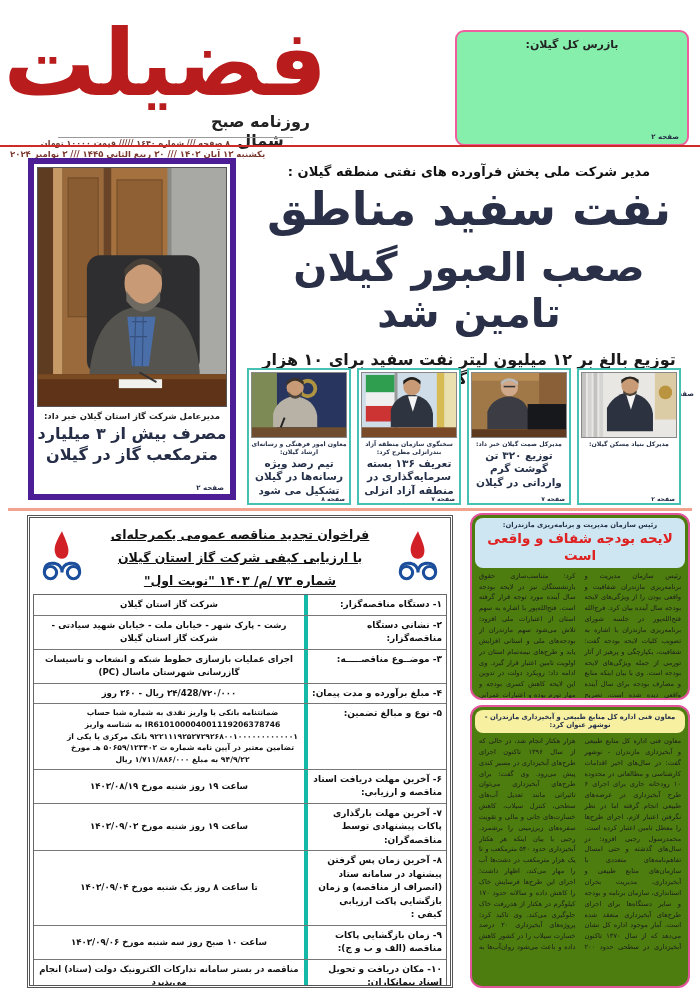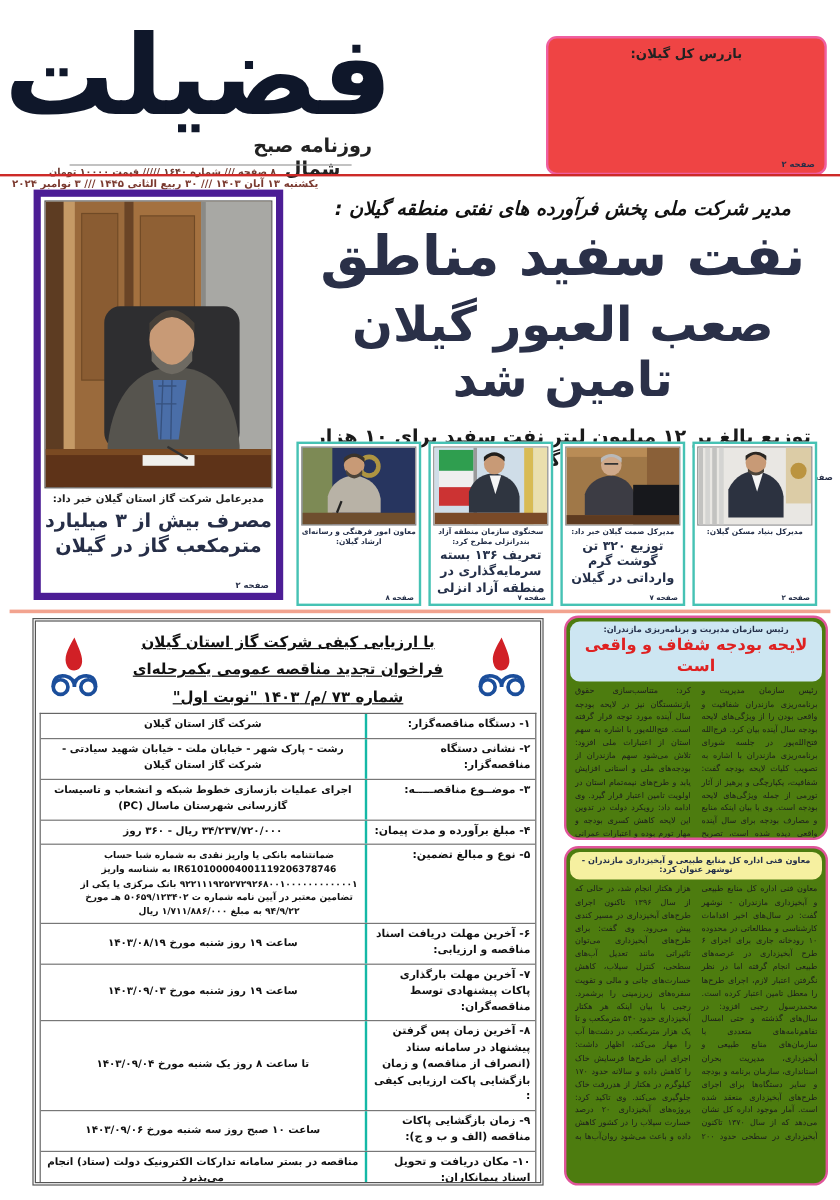--- a/index.html
+++ b/index.html
@@ -4,45 +4,45 @@
 <style>
   * { box-sizing: border-box; margin: 0; padding: 0; }
   html,body { background:#e8e8e8; }
   .page {
     position: relative; width: 700px; height: 1000px; margin: 0 auto;
     background: #ffffff; overflow: hidden; direction: rtl;
     font-family: "DejaVu Sans", sans-serif; color:#1b1b1b;
   }
   
   .logo { position:absolute; left:22px; top:6px; width:305px; height:130px;
-          font-size:92px; font-weight:bold; color:#0f172a; text-align:center; line-height:1.25; }
+          font-size:92px; font-weight:bold; color:#b91c1c; text-align:center; line-height:1.25; }
   .tagline { position:absolute; left:198px; top:112px; width:125px; text-align:center;
              font-size:16px; font-weight:bold; color:#222; }
   .logo-rule { position:absolute; left:58px; top:137px; width:235px; height:1px; background:#9a9a9a; }
   .issue-info { position:absolute; left:28px; top:139px; width:215px; text-align:center;
                 font-size:8px; font-weight:bold; color:#6d3a30; }
   
   .topbox { position:absolute; left:455px; top:30px; width:234px; height:116px;
-            border:2.5px solid #ef5fa0; border-radius:9px; background:#ef4444; text-align:center; padding-top:6px; }
+            border:2.5px solid #ef5fa0; border-radius:9px; background:#86efac; text-align:center; padding-top:6px; }
   .topbox .kicker { font-size:11px; font-weight:bold; color:#222; margin-bottom:3px; }
   .topbox .head { font-size:16.5px; font-weight:bold; color:#262e47; line-height:1.42; }
   .topbox .pref { position:absolute; right:8px; bottom:3px; font-size:7px; font-weight:bold; color:#262e47; }
   .redline { position:absolute; left:0; top:145px; width:700px; height:2px; background:#cd2a28; }
   .dateline { position:absolute; left:10px; top:149px; width:380px; text-align:left;
               font-size:8.5px; font-weight:bold; color:#7b3a30; direction:rtl; }
   
   .greenbox { position:absolute; left:28px; top:158px; width:208px; height:342px;
               border:6px solid #4c1d95; background:#fff; padding:3px; }
   .greenbox svg.bigphoto { display:block; width:100%; height:240px; border:1px solid #555; }
   .greenbox .kicker { margin-top:4px; text-align:center; font-size:8.5px; font-weight:bold; color:#222; }
   .greenbox .head { text-align:center; font-size:16px; font-weight:bold; color:#262e47; line-height:1.32; margin-top:2px; }
   .greenbox .pref { position:absolute; right:6px; bottom:2px; font-size:7px; font-weight:bold; color:#262e47; }
   
   .lead { position:absolute; left:244px; top:164px; width:450px; text-align:center; }
-  .lead .kicker { font-size:16px; font-weight:bold; color:#111;font-style:italic; }
+  .lead .kicker { font-size:13px; font-weight:bold; color:#111; }
   .lead .h1a { font-size:46px; font-weight:bold; color:#2a3048; margin-top:4px; line-height:1.15; }
   .lead .h1b { font-size:40px; font-weight:bold; color:#2a3048; margin-top:8px; line-height:1.15; }
   .lead .sub { font-size:16px; font-weight:bold; color:#1a1a1a; margin-top:14px; }
   .lead .pref { text-align:right; font-size:7px; font-weight:bold; color:#262e47; margin-top:2px; }
   
   .card { position:absolute; top:368px; width:104px; height:137px;
           border:2px solid #46c2b4; background:#fff; padding:2px; }
   .card svg.cphoto { display:block; width:100%; height:66px; border:1px solid #888; }
   .card .kicker { margin-top:2px; text-align:center; font-size:6.2px; font-weight:bold; color:#253049; line-height:1.25;}
   .card .head { text-align:center; font-size:10.5px; font-weight:bold; color:#253049; line-height:1.3; margin-top:1px;}
@@ -50,21 +50,21 @@
   .c1{left:247px;} .c2{left:357px;} .c3{left:467px;} .c4{left:577px;}
   .salmon { position:absolute; left:8px; top:508px; width:684px; height:3px; background:#f2a38f; }
   
   .tender { position:absolute; left:27px; top:515px; width:426px; height:473px;
             border:3px double #555; background:#fff; padding:3px; overflow:hidden; }
   .thead { display:flex; align-items:center; justify-content:space-between; padding:2px 6px; }
   .thead .tcenter { flex:1; text-align:center; }
   .thead .tline { font-size:12.5px; font-weight:bold; color:#111; text-decoration:underline; line-height:1.85; }
   .ttable { border:1.5px solid #666; border-bottom:none; }
   .trow { display:flex; border-bottom:1px solid #777; }
-  .trow .lbl { width:142px; border-left:2px solid #14b8a6; padding:3px 4px; font-size:9px; font-weight:bold; color:#111; line-height:1.5; }
+  .trow .lbl { width:142px; border-left:4px solid #14b8a6; padding:3px 4px; font-size:9px; font-weight:bold; color:#111; line-height:1.5; }
   .trow .val { flex:1; padding:3px 4px; font-size:8.6px; font-weight:bold; color:#111; text-align:center;
                display:flex; align-items:center; justify-content:center; line-height:1.55; }
   .val-small { font-size:7.6px !important;margin-left:27px; }
   
   .rbox { position:absolute; left:470px; width:220px; border:2.5px solid #e0559a; border-radius:12px;
           background:#4d7c0f; overflow:hidden; }
   .rbox1 { top:513px; height:187px; }
   .rbox2 { top:705px; height:283px; }
   .rhead { margin:3px; border-radius:8px; text-align:center; padding:3px 4px 4px; }
   .rhead1 { background:#cde6f2; }
@@ -138,20 +138,21 @@
       <circle cx="58" cy="16" r="10" fill="#c7a43c" opacity="0.85"></circle>
         <circle cx="58" cy="16" r="6" fill="#27355f"></circle>
       <path d="M22,42 C26,28 38,24 46,24 C58,26 66,32 68,44 L68,56 L22,56 Z" fill="#b8b2a6"></path>
       <circle cx="45" cy="15" r="9" fill="#c89a76"></circle>
       <path d="M36,13 Q45,3 54,13 L54,9 Q45,1 36,9 Z" fill="#3a332c"></path>
       <path d="M38,19 Q45,28 52,19 L52,23 Q45,30 38,23 Z" fill="#4c443a"></path>
       <rect x="0" y="56" width="98" height="10" fill="#6e4e2e"></rect>
       <line x1="34" y1="46" x2="30" y2="56" stroke="#222" stroke-width="2"></line>
     </svg>
     <div class="kicker">معاون امور فرهنگی و رسانه‌ای ارشاد گیلان:</div>
+    <div class="head">تیم رصد ویژه رسانه‌ها در گیلان تشکیل می شود</div>
     <div class="pref">صفحه ۸</div>
   </div>
 
   <div class="card c2">
     <svg class="cphoto" viewBox="0 0 98 66" preserveAspectRatio="none">
       <rect x="0" y="0" width="98" height="66" fill="#cfdde8"></rect>
       <rect x="78" y="0" width="8" height="66" fill="#d8bb54"></rect>
       <rect x="86" y="0" width="12" height="66" fill="#eadfae"></rect>
       <rect x="4" y="2" width="30" height="18" fill="#2f9e4f"></rect>
       <rect x="4" y="20" width="30" height="14" fill="#efefef"></rect>
@@ -208,22 +209,22 @@
 
   <div class="tender">
     <div class="thead">
       <svg width="46" height="58" viewBox="0 0 60 74">
         <path d="M30 2 C22 16 18 24 22 33 C25 40 36 40 38 31 C40 24 35 14 30 2 Z" fill="#d12026"></path>
         <circle cx="15" cy="56" r="8" fill="none" stroke="#1b4e9b" stroke-width="4"></circle>
         <circle cx="45" cy="56" r="8" fill="none" stroke="#1b4e9b" stroke-width="4"></circle>
         <path d="M7 56 Q7 42 20 44 Q30 46 30 56 Q30 46 40 44 Q53 42 53 56" fill="none" stroke="#1b4e9b" stroke-width="4"></path>
       </svg>
       <div class="tcenter">
+        <div class="tline">فراخوان تجدید مناقصه عمومی یکمرحله‌ای</div>
         <div class="tline">با ارزیابی کیفی شرکت گاز استان گیلان</div>
-        <div class="tline">فراخوان تجدید مناقصه عمومی یکمرحله‌ای</div>
         <div class="tline">شماره ۷۳ /م/ ۱۴۰۳ "نوبت اول"</div>
       </div>
       <svg width="46" height="58" viewBox="0 0 60 74">
         <path d="M30 2 C22 16 18 24 22 33 C25 40 36 40 38 31 C40 24 35 14 30 2 Z" fill="#d12026"></path>
         <circle cx="15" cy="56" r="8" fill="none" stroke="#1b4e9b" stroke-width="4"></circle>
         <circle cx="45" cy="56" r="8" fill="none" stroke="#1b4e9b" stroke-width="4"></circle>
         <path d="M7 56 Q7 42 20 44 Q30 46 30 56 Q30 46 40 44 Q53 42 53 56" fill="none" stroke="#1b4e9b" stroke-width="4"></path>
       </svg>
     </div>
 
@@ -235,21 +236,21 @@
       <div class="trow">
         <div class="lbl">۲- نشانی دستگاه مناقصه‌گزار:</div>
         <div class="val">رشت - پارک شهر - خیابان ملت - خیابان شهید سیادتی - شرکت گاز استان گیلان</div>
       </div>
       <div class="trow">
         <div class="lbl">۳- موضــوع مناقصـــــه:</div>
         <div class="val">اجرای عملیات بازسازی خطوط شبکه و انشعاب و تاسیسات گازرسانی شهرستان ماسال (PC)</div>
       </div>
       <div class="trow">
         <div class="lbl">۴- مبلغ برآورده و مدت پیمان:</div>
-        <div class="val">۳۴/۲۳۷/۷۲۰/۰۰۰ ریال - ۳۶۰ روز</div>
+        <div class="val">۳۴/428/۷۲۰/۰۰۰ ریال - ۳۶۰ روز</div>
       </div>
       <div class="trow">
         <div class="lbl">۵- نوع و مبالغ تضمین:</div>
         <div class="val val-small">ضمانتنامه بانکی یا واریز نقدی به شماره شبا حساب IR610100004001119206378746 به شناسه واریز ۹۲۲۱۱۱۹۲۵۲۷۲۹۲۶۸۰۰۱۰۰۰۰۰۰۰۰۰۰۰۰۱ بانک مرکزی یا یکی از تضامین معتبر در آیین نامه شماره ت ۵۰۶۵۹/۱۲۳۴۰۲ هـ مورخ ۹۴/۹/۲۲ به مبلغ ۱/۷۱۱/۸۸۶/۰۰۰ ریال</div>
       </div>
       <div class="trow">
         <div class="lbl">۶- آخرین مهلت دریافت اسناد مناقصه و ارزیابی:</div>
         <div class="val">ساعت ۱۹ روز شنبه مورخ ۱۴۰۳/۰۸/۱۹</div>
       </div>
       <div class="trow">

